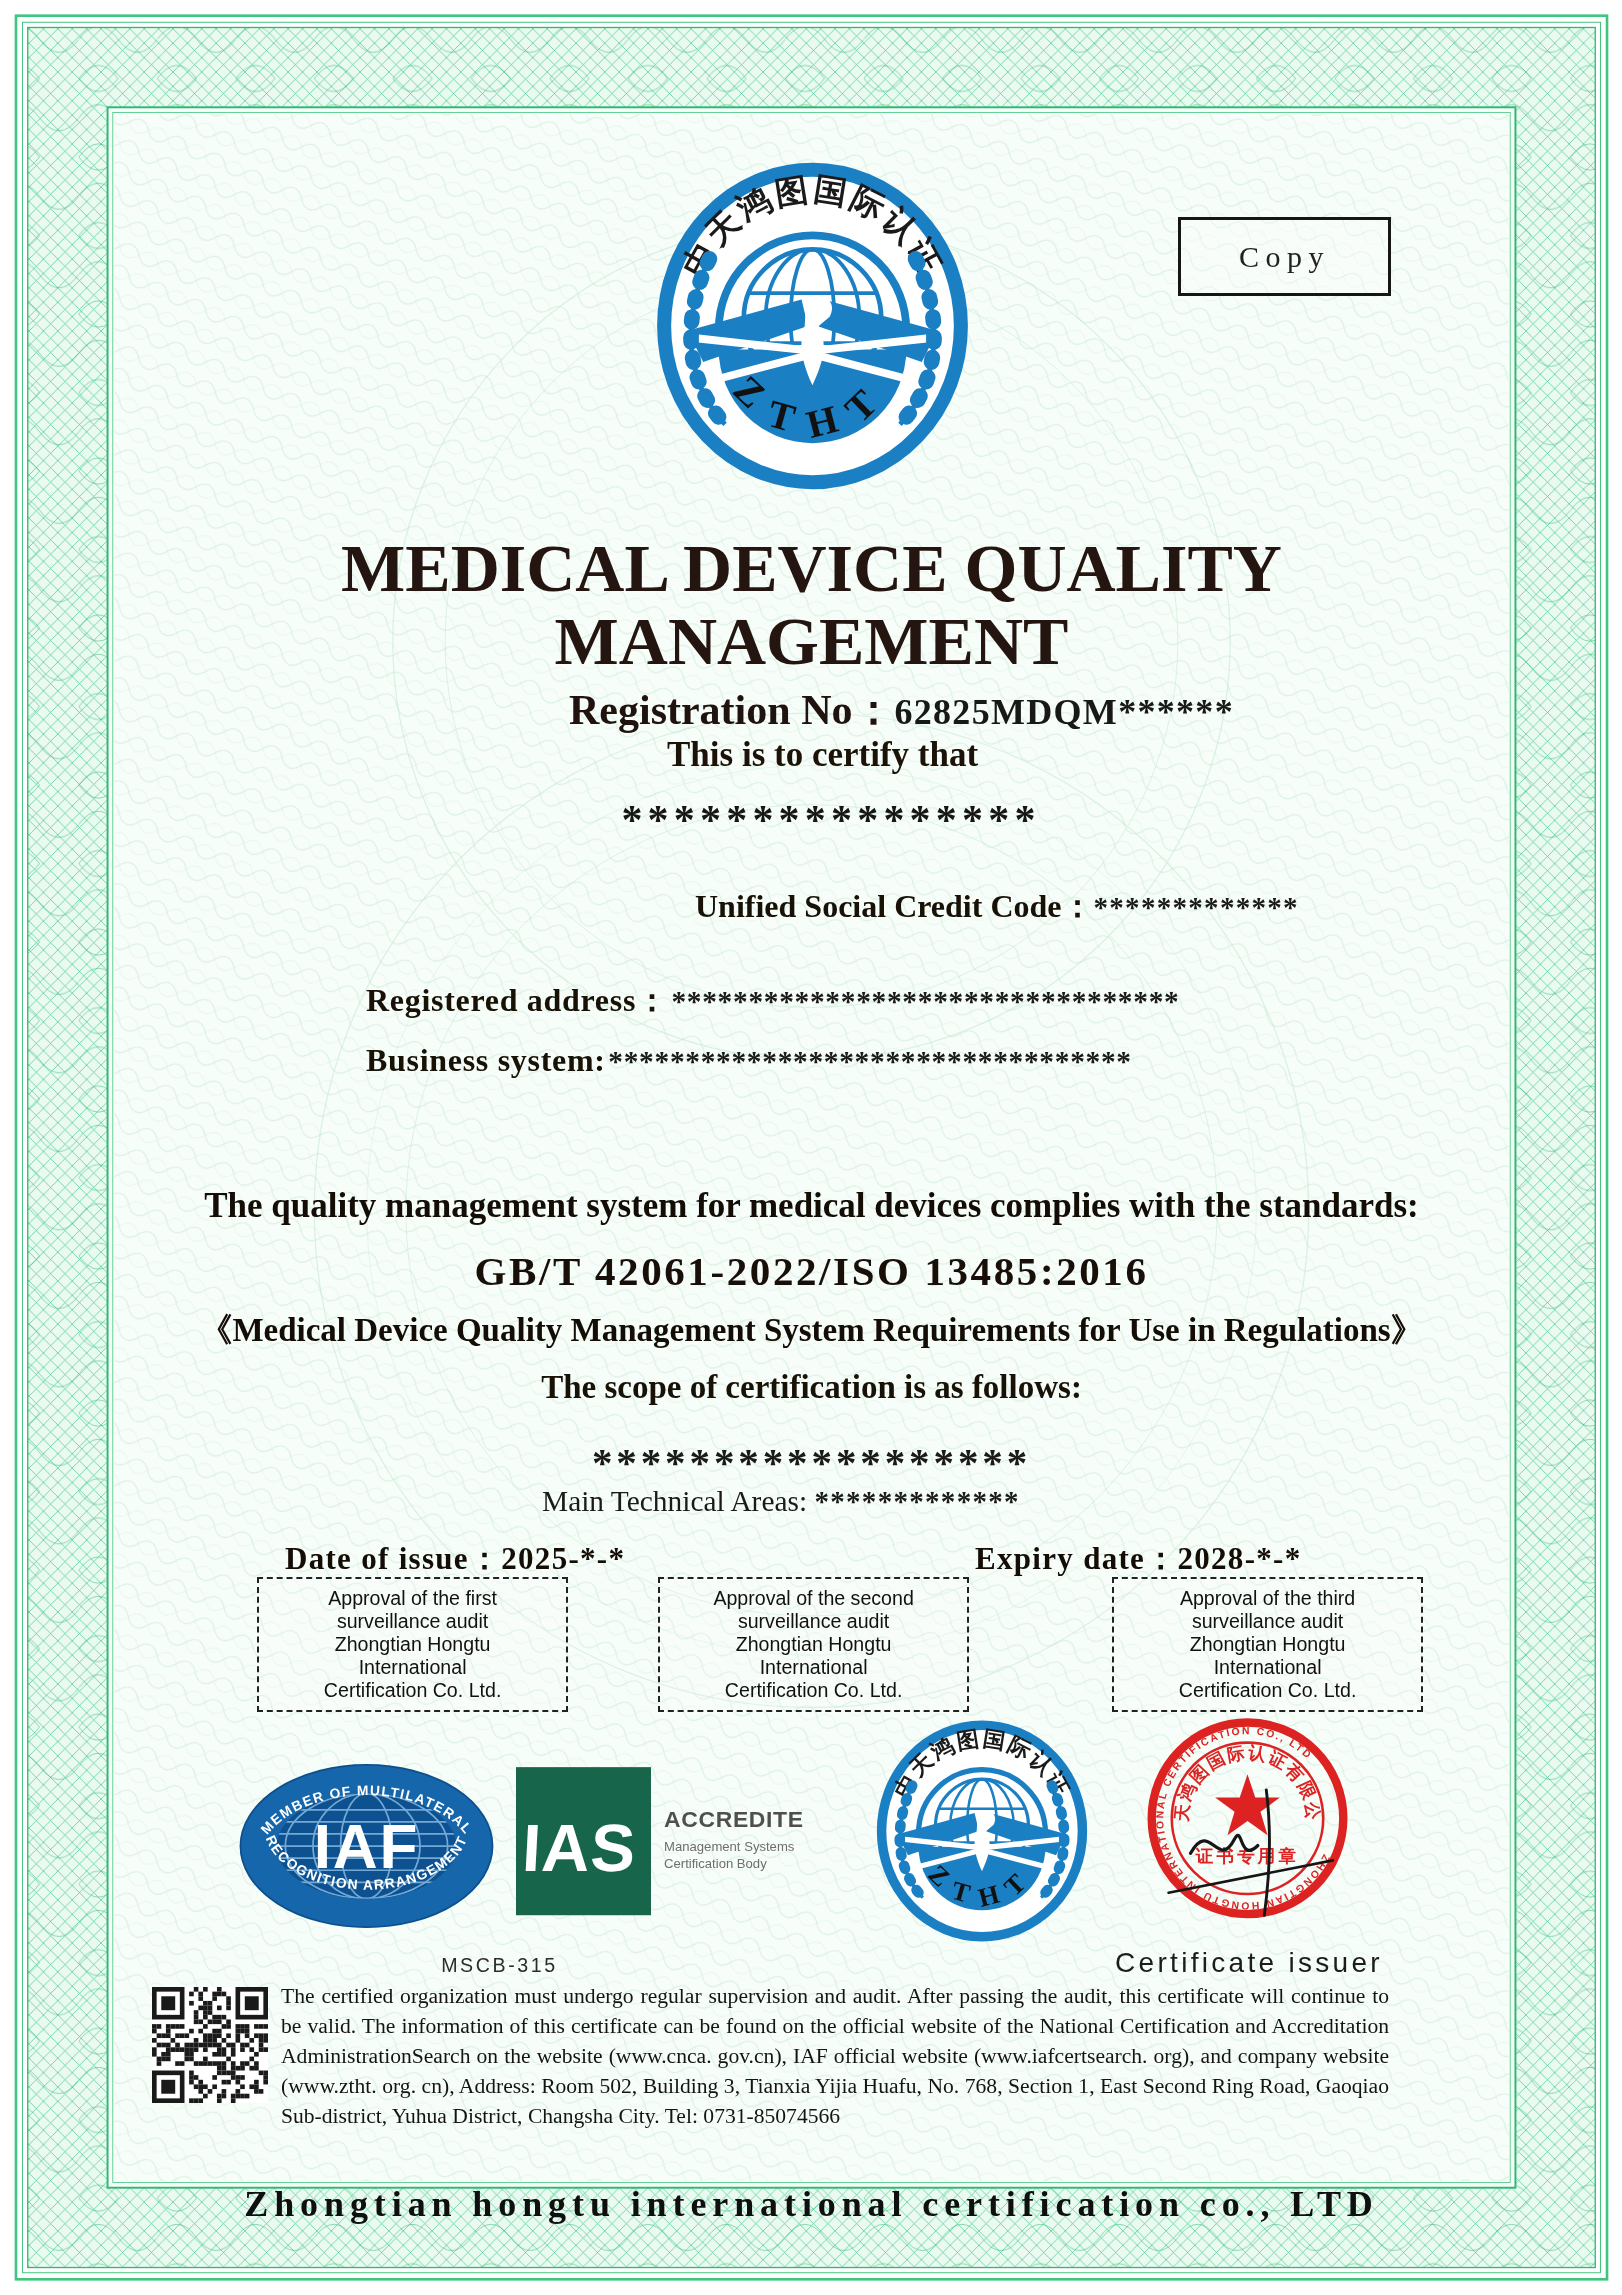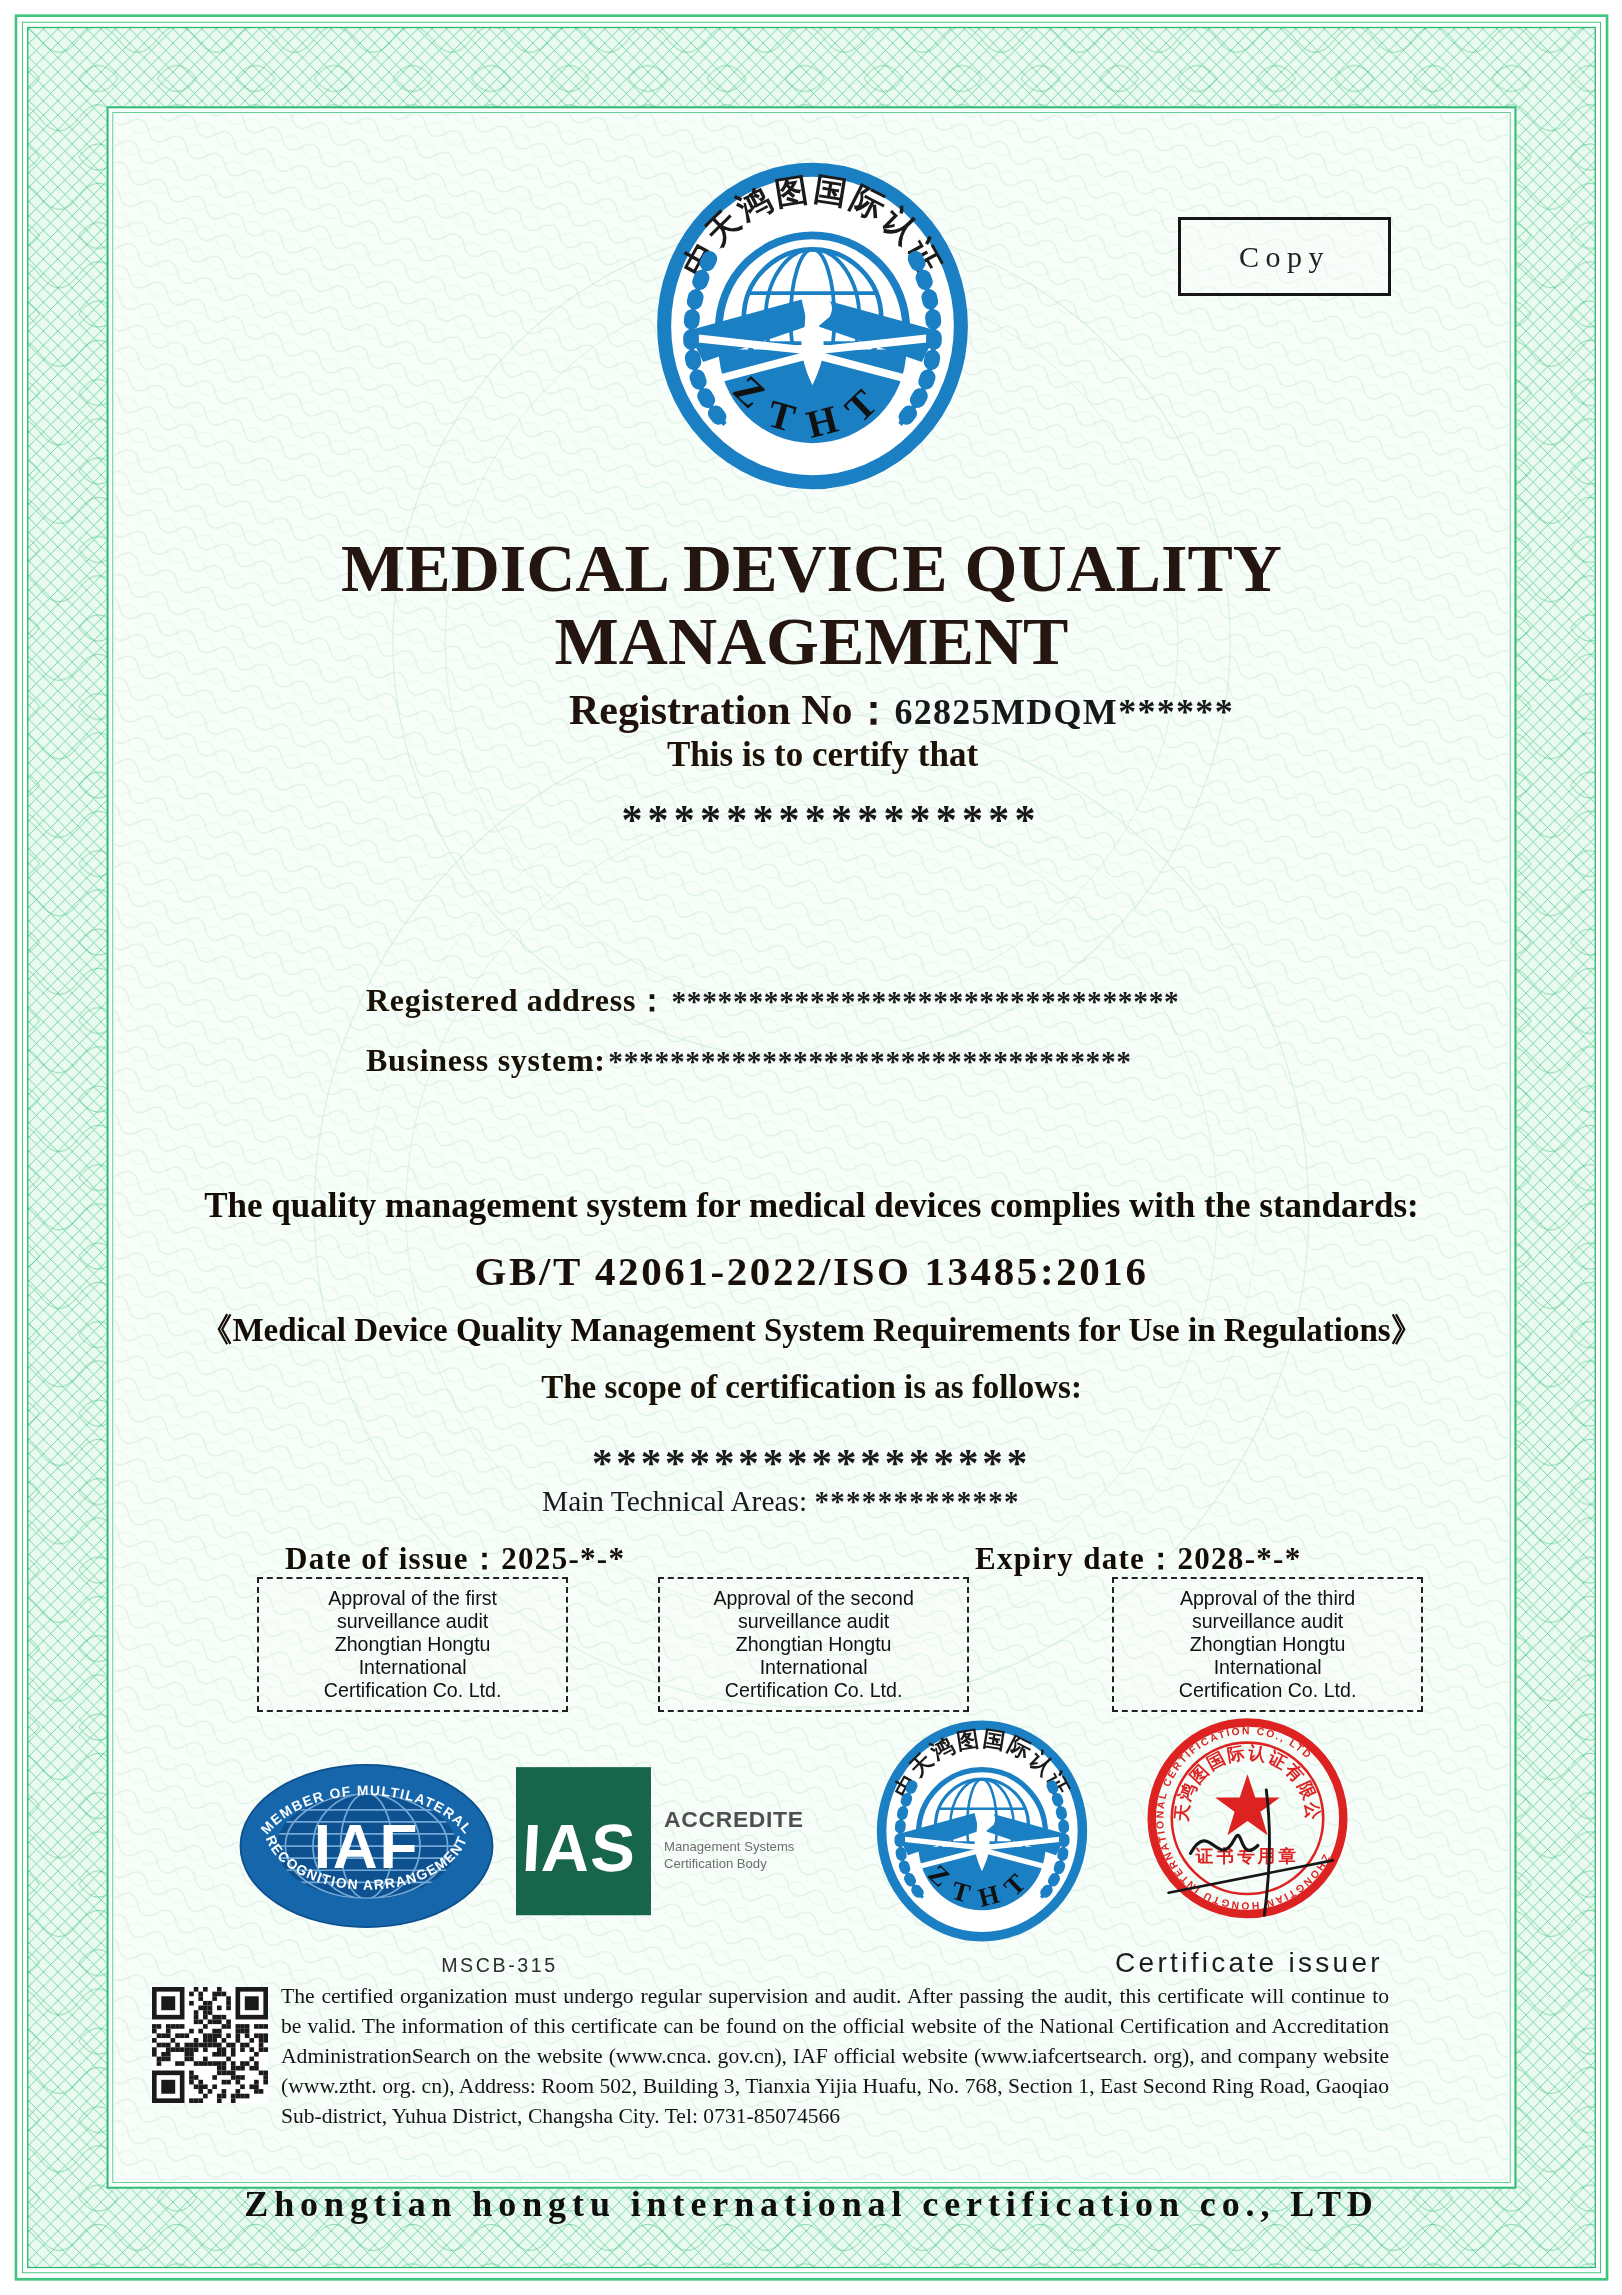--- a/index.html
+++ b/index.html
@@ -153,20 +153,23 @@
     <div>MEDICAL DEVICE QUALITY MANAGEMENT</div>
   </div>
 
   <div class="abs reg-row">
     <span class="lbl">Registration No：</span><span class="val">62825MDQM******</span>
   </div>
 
   <div class="abs certify">This is to certify that</div>
   <div class="abs company-mask">****************</div>
 
+  <div class="abs credit-row">
+    <span class="lbl">Unified Social Credit Code：</span><span class="val">*************</span>
+  </div>
 
   <div class="abs addr-row" style="top:979px">
     <span class="lbl">Registered address：</span>
     <span class="val">*********************************</span>
   </div>
   <div class="abs addr-row" style="top:1042px">
     <span class="lbl">Business system:</span>
     <span class="val">**********************************</span>
   </div>
 

